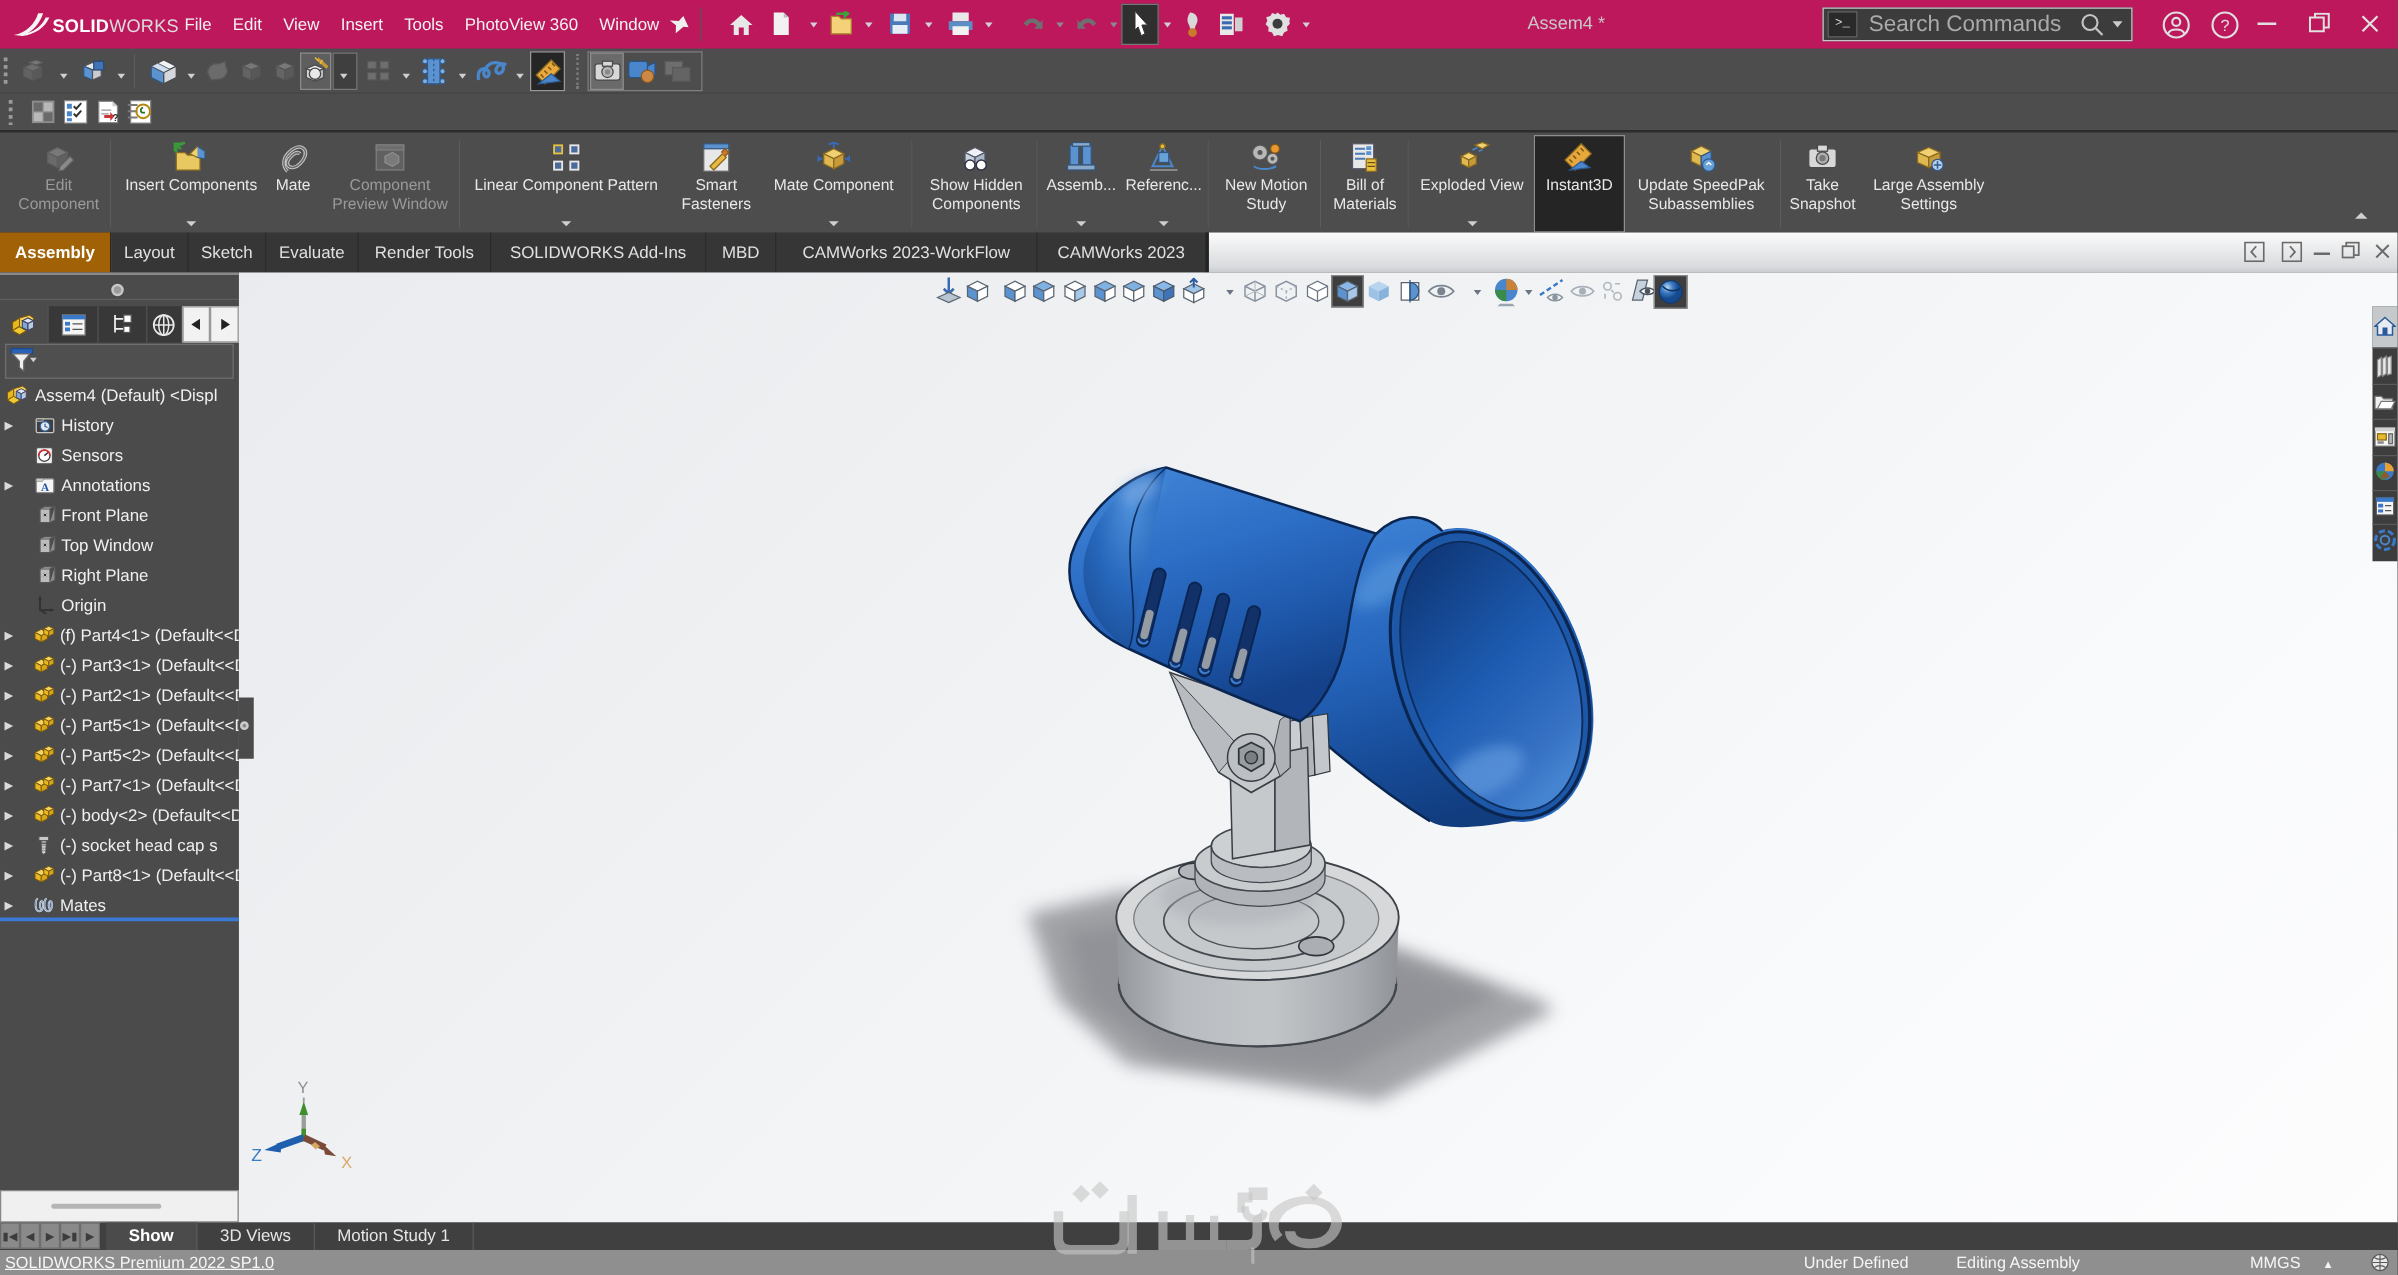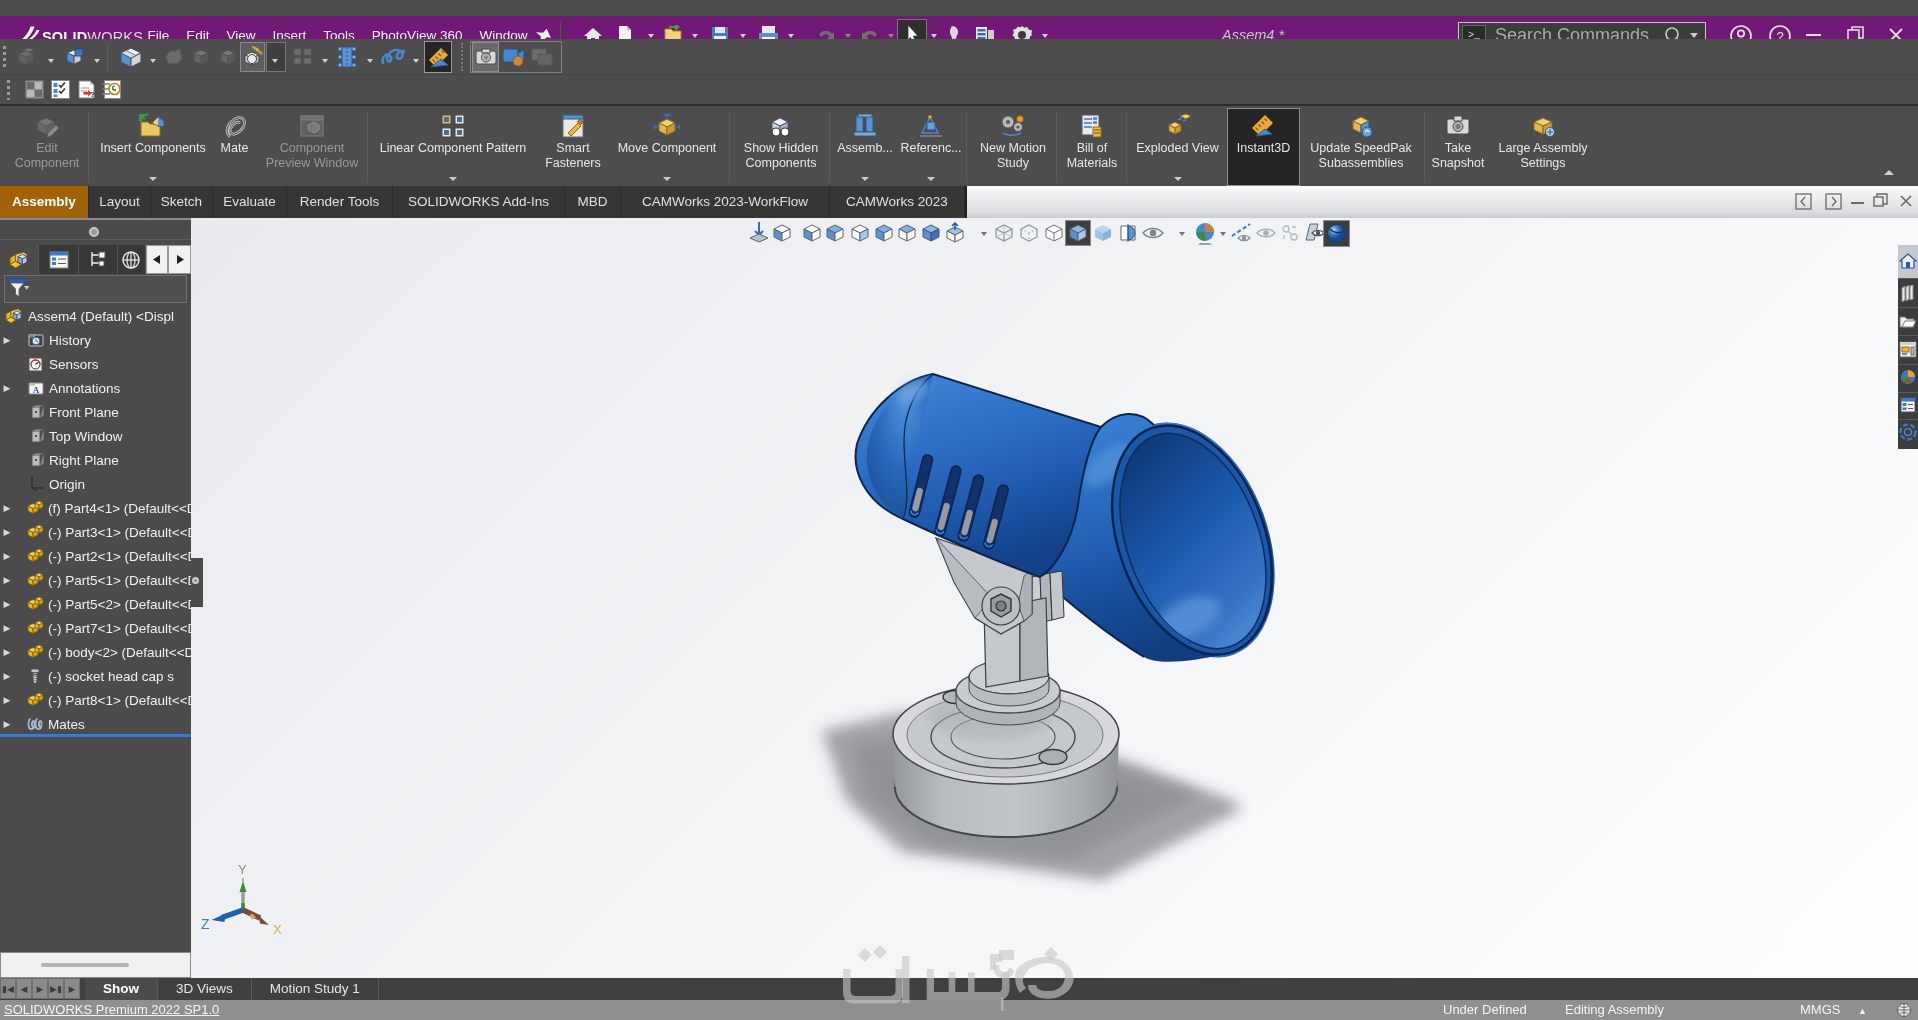--- a/index.html
+++ b/index.html
@@ -1,27 +1,27 @@
 <!DOCTYPE html>
 <html><head>
 <meta charset="utf-8">
 <style>
   * { margin:0; padding:0; box-sizing:border-box; }
   html,body { width:1918px; height:1020px; overflow:hidden; background:#4d4d4d;
     font-family:"Liberation Sans", sans-serif; }
   .abs { position:absolute; }
 
   
-  #titlebar { position:absolute; left:0; top:0; width:1918px; height:39px; background:#701a75; color:#f0f0f0;margin-top:16px; }
+  #titlebar { position:absolute; left:0; top:0; width:1918px; height:39px; background:#be185d; color:#f0f0f0; }
   #titlebar .menus { position:absolute; left:136px; top:0; height:39px; display:flex; align-items:center; gap:0; font-size:13.5px; color:#f2f2f2; }
   #titlebar .menus span { padding:0 8.5px; }
   .caret { position:absolute; width:0; height:0; border-left:3.5px solid transparent; border-right:3.5px solid transparent; border-top:4px solid #d0d0d0; }
   .caret.dim { border-top-color:#8a8a8a; }
   #logo { position:absolute; left:8px; top:7px; }
-  #wintitle { position:absolute; left:1178px; top:0; width:150px; height:39px; line-height:39px; text-align:center; color:#c8c8c8; font-size:14.5px;font-style:italic; }
+  #wintitle { position:absolute; left:1178px; top:0; width:150px; height:39px; line-height:39px; text-align:center; color:#c8c8c8; font-size:14.5px; }
   #searchbox { position:absolute; left:1458px; top:6px; width:248px; height:27px; background:#3c3c3c; border:1px solid #c8c8c8; display:flex; align-items:center; }
   #searchbox .ps { width:24px; height:21px; background:#2a2a2a; border:1px solid #666; margin-left:3px; color:#ddd; font-size:10px; line-height:19px; text-align:center; font-family:"Liberation Mono",monospace; }
   #searchbox .txt { color:#aaa; font-size:18px; margin-left:9px; flex:1; }
 
   
   #row2 { position:absolute; left:0; top:39px; width:1918px; height:35px; background:#4d4d4d; }
   #row3 { position:absolute; left:0; top:74px; width:1918px; height:30px; background:#4d4d4d; border-top:1px solid #444; }
 
   
   #ribbon { position:absolute; left:0; top:104px; width:1918px; height:82px; background:#4d4d4d; border-top:2px solid #2c2c2c; }
@@ -419,21 +419,21 @@
   <div class="rbtn" style="left:613px;width:108px;">
       <div class="ric"><svg width="28" height="26" viewBox="0 0 28 26">
           <path d="M6 10 L14 6 L22 10 L14 14 Z" fill="#f0d070" stroke="#8a6a20"></path>
           <path d="M6 10 L6 18 L14 22 L14 14 Z" fill="#e0b850" stroke="#8a6a20"></path>
           <path d="M22 10 L22 18 L14 22 L14 14 Z" fill="#c89a38" stroke="#8a6a20"></path>
           <path d="M14 1 L14 5 M10 2.5 L14 1 L18 2.5" stroke="#3a6ab8" stroke-width="1.6" fill="none"></path>
           <path d="M2 14 L5 14 M25 14 L23 14" stroke="#3a6ab8" stroke-width="1.6"></path>
           <path d="M1 11 L1 17 L4 14 Z" fill="#3a6ab8"></path>
           <path d="M27 11 L27 17 L24 14 Z" fill="#3a6ab8"></path>
         </svg></div>
-      <div class="t1">Move Component</div>
+      <div class="t1">Mate Component</div>
       <div class="rcaret"></div>
     </div>
   <div class="rsep" style="left:729px;"></div>
 
   <div class="rbtn" style="left:735px;width:92px;">
       <div class="ric"><svg width="28" height="26" viewBox="0 0 28 26">
           <path d="M5 9 L13 5 L21 9 L13 13 Z" fill="#eef2f6" stroke="#556"></path>
           <path d="M5 9 L5 17 L13 21 L13 13 Z" fill="#c8d4e0" stroke="#556"></path>
           <path d="M21 9 L21 17 L13 21 L13 13 Z" fill="#a8b8c8" stroke="#556"></path>
           <circle cx="9" cy="19" r="4" fill="#fff" stroke="#334" stroke-width="1.2"></circle>

